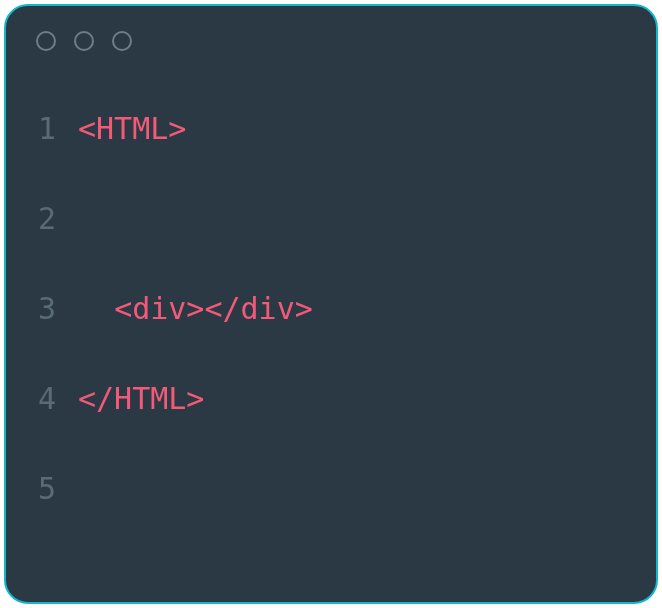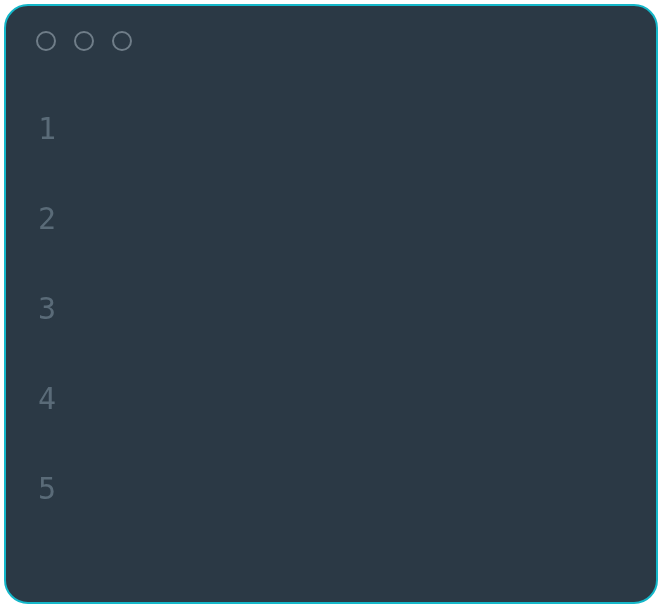--- a/index.html
+++ b/index.html
@@ -67,32 +67,35 @@
 <div class="window">
   <div class="titlebar">
     <div class="dot"></div>
     <div class="dot"></div>
     <div class="dot"></div>
   </div>
   <div class="editor">
 
     <div class="line">
       <span class="lineno">1</span>
+      <span class="code"><span class="indent"></span><span class="tag">&lt;HTML&gt;</span></span>
     </div>
 
     <div class="line">
       <span class="lineno">2</span>
     </div>
 
     <div class="line">
       <span class="lineno">3</span>
+      <span class="code"><span class="indent">  </span><span class="tag">&lt;div&gt;&lt;/div&gt;</span></span>
     </div>
 
     <div class="line">
       <span class="lineno">4</span>
+      <span class="code"><span class="indent"></span><span class="tag">&lt;/HTML&gt;</span></span>
     </div>
 
     <div class="line">
       <span class="lineno">5</span>
       <span class="code"><span class="indent"></span><span></span></span>
     </div>
 
   </div>
 </div>
 

